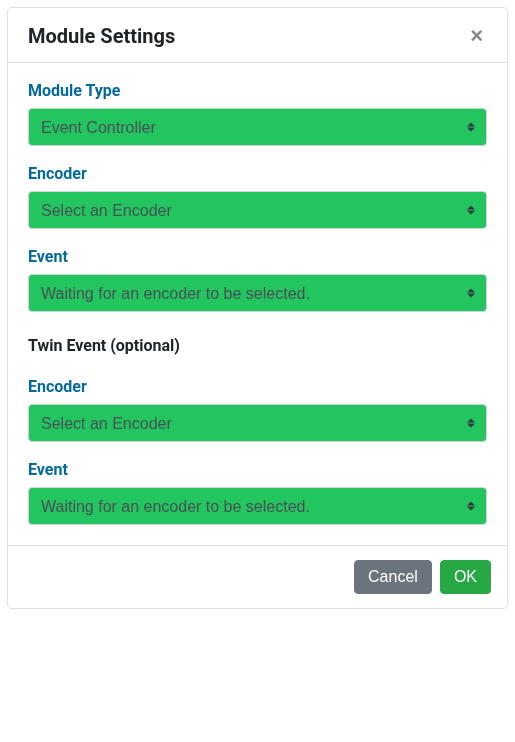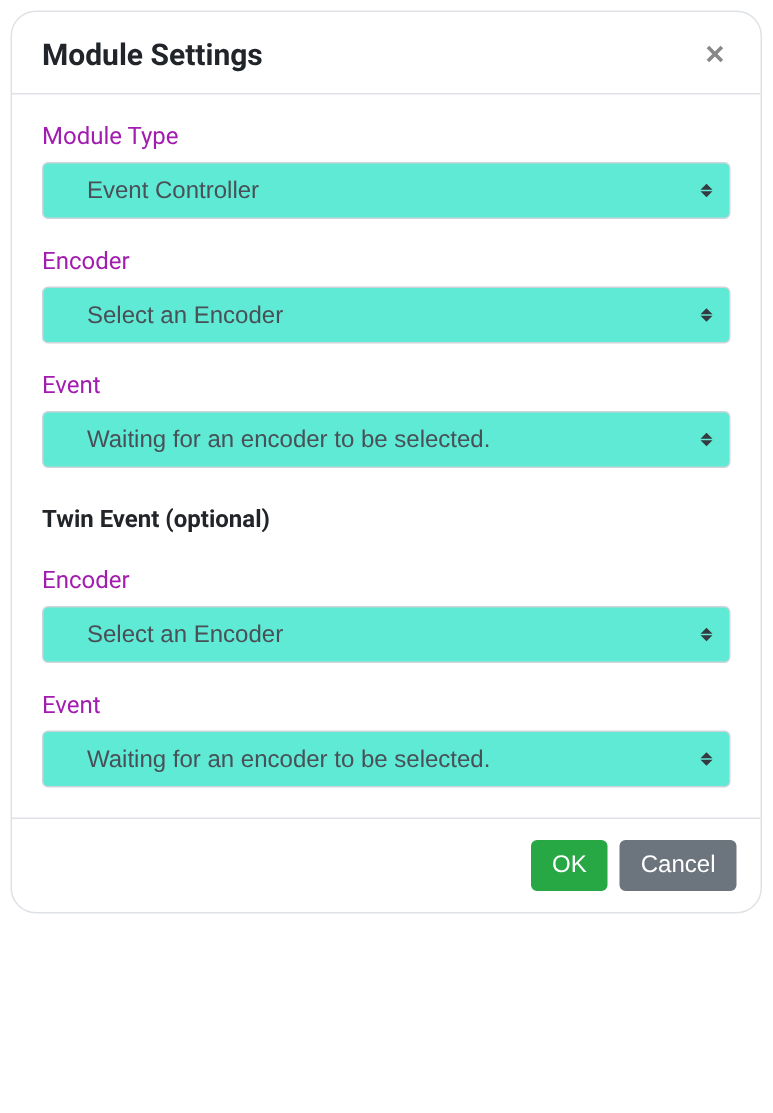--- a/index.html
+++ b/index.html
@@ -6,21 +6,21 @@
     body {
       font-family: -apple-system, BlinkMacSystemFont, "Segoe UI", Roboto, "Helvetica Neue", Arial, sans-serif;
       background: #fff;
       color: #212529;
       font-size: 16px;
     }
     .modal {
       width: 501px;
       margin: 7px;
       border: 1px solid #dee2e6;
-      border-radius: 17px;
+      border-radius: 5px;
       background: #fff;
     }
     .modal-header {
       display: flex;
       align-items: center;
       justify-content: space-between;
       padding: 16px 20px 14px 20px;
       border-bottom: 1px solid #dee2e6;
     }
     .modal-title {
@@ -41,42 +41,42 @@
     .modal-body {
       padding: 18px 20px 20px 20px;
     }
     .form-group {
       margin-bottom: 18px;
     }
     .form-group:last-child { margin-bottom: 0; }
     .form-label {
       display: block;
       font-size: 16px;
-      color: #a21caf;
+      color: #0369a1;
       margin-bottom: 8px;
-      font-weight: 400;
+      font-weight: 700;
     }
     .section-label {
       display: block;
       font-size: 16px;
       font-weight: 700;
       color: #212529;
       margin-bottom: 22px;
       margin-top: 24px;
     }
     .select-wrapper {
       position: relative;
       width: 100%;
     }
     .form-select {
       width: 100%;
-      padding: 8px 30px 8px 29px;
+      padding: 8px 30px 8px 12px;
       font-size: 16px;
       color: #495057;
-      background: #5eead4;
+      background: #22c55e;
       border: 1px solid #ced4da;
       border-radius: 4px;
       appearance: none;
       -webkit-appearance: none;
       cursor: pointer;
       height: 38px;
     }
     .select-caret {
       position: absolute;
       right: 12px;
@@ -206,16 +206,16 @@
         <span class="select-caret">
           <span class="caret-up"></span>
             <span class="caret-down"></span>
         </span>
       </div>
     </div>
 
   </div>
 
   <div class="modal-footer">
+    <button class="btn btn-secondary">Cancel</button>
     <button class="btn btn-success">OK</button>
-    <button class="btn btn-secondary">Cancel</button>
   </div>
 </div>
 
 </body></html>

